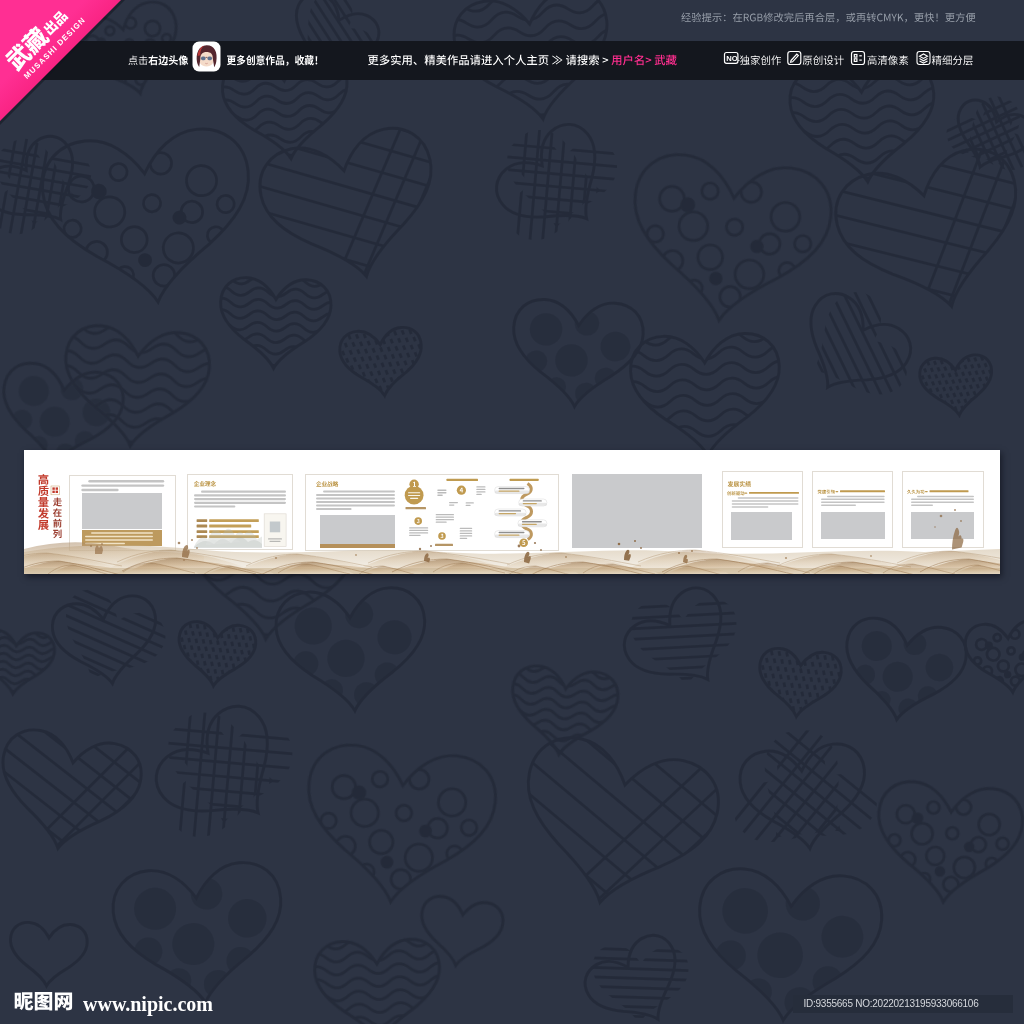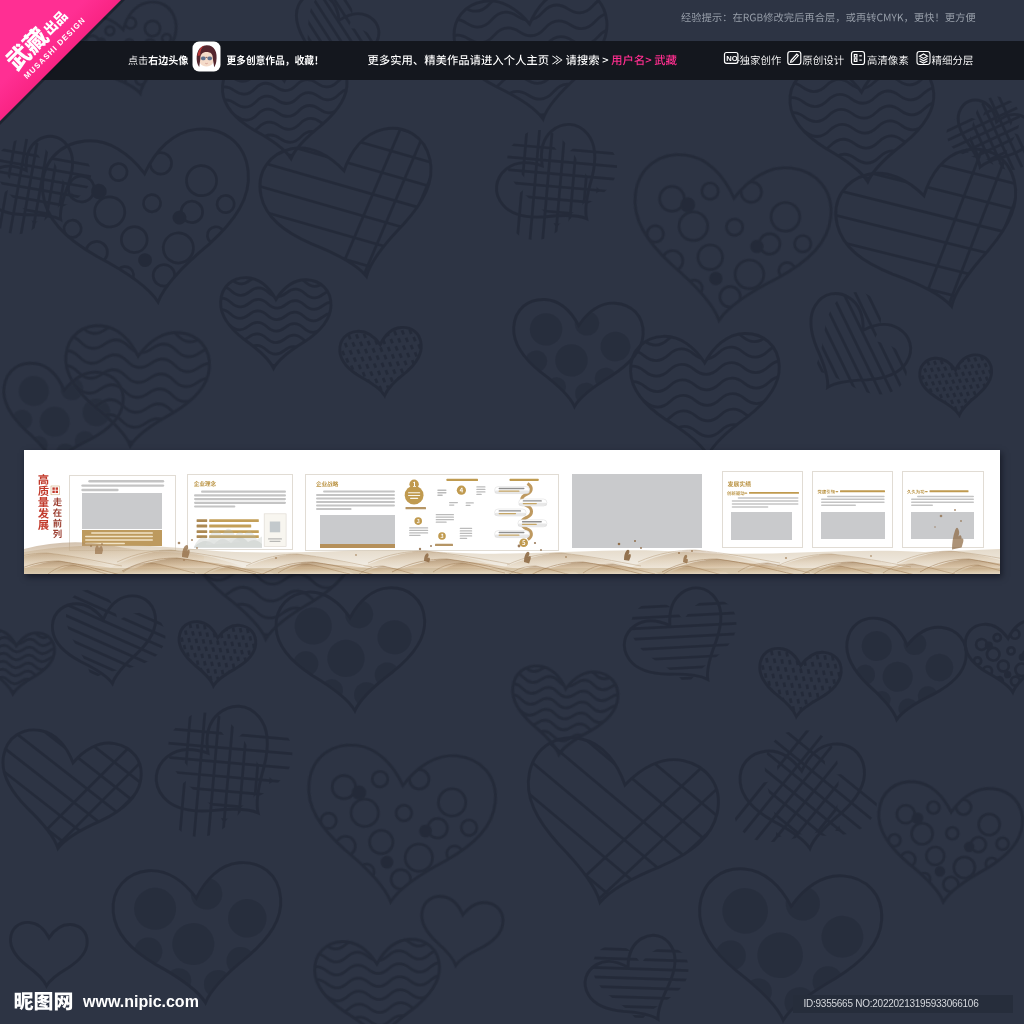--- a/index.html
+++ b/index.html
@@ -1782,18 +1782,18 @@
         <circle cx="847" cy="106" r="0.9"></circle>
         <circle cx="160" cy="110" r="1"></circle>
       </g>
 </svg>
 
 <svg class="abs" style="left:0;top:975px" width="1024" height="49" viewBox="0 975 1024 49">
 
 <path d="M24.5 994.7H29.6V996H24.5ZM14.7 992.8V1008.4H17.2V1006.8H20.7C20.4 1007.4 20 1008.1 19.5 1008.6C20.2 1008.9 21.3 1009.7 21.8 1010.1C24.2 1007.3 24.5 1002.5 24.5 999.2V998.5H32.4V992.2H21.9V999.2C21.9 1001.3 21.8 1004 20.9 1006.3V992.8ZM30.8 1000.2C30 1000.8 29 1001.5 27.8 1002.2V999.1H25.1V1006.8C25.1 1009.4 25.7 1010.2 28.1 1010.2C28.5 1010.2 29.7 1010.2 30.2 1010.2C32.2 1010.2 32.9 1009.2 33.2 1006C32.5 1005.8 31.3 1005.4 30.7 1004.9C30.6 1007.3 30.5 1007.7 30 1007.7C29.7 1007.7 28.7 1007.7 28.5 1007.7C27.9 1007.7 27.8 1007.6 27.8 1006.8V1004.7C29.5 1004 31.4 1003.2 32.9 1002.2ZM18.3 1001.1V1004.3H17.2V1001.1ZM18.3 998.6H17.2V995.4H18.3Z M34.8 992.1V1010.4H37.6V1009.8H49.3V1010.4H52.2V992.1ZM38.7 1005.9C40.9 1006.1 43.5 1006.6 45.4 1007.2H37.6V1001.8C37.9 1002.3 38.2 1002.9 38.3 1003.3C39.2 1003.1 40.1 1002.9 41 1002.5L40.5 1003.3C42.2 1003.6 44.4 1004.4 45.6 1004.9L46.8 1003.2C45.7 1002.7 44.1 1002.2 42.6 1001.9L43.6 1001.4C45.1 1002.1 46.7 1002.7 48.3 1003.1C48.6 1002.6 48.9 1002.1 49.3 1001.6V1007.2H47.3L48.2 1005.7C46.1 1005 42.8 1004.3 40 1004ZM37.6 997.9V994.7H41.3C40.4 995.9 39 997.1 37.6 997.9ZM37.6 998.3C38.1 998.7 38.8 999.4 39.2 999.8L40.1 999.1C40.4 999.4 40.7 999.7 41 999.9C39.9 1000.3 38.8 1000.6 37.6 1000.9ZM42.5 994.7H49.3V1000.8C48.2 1000.6 47.1 1000.3 46.1 1000C47.4 999.1 48.5 998 49.3 996.8L47.7 995.9L47.3 996H43.3L43.9 995.2ZM43.5 998.9C43 998.6 42.5 998.3 42.1 998.1H44.9C44.5 998.3 44 998.6 43.5 998.9Z M59.7 1001.8C59.3 1003.3 58.6 1004.7 57.8 1005.7V999.6C58.4 1000.3 59.1 1001.1 59.7 1001.8ZM66.2 995.8C66.1 996.8 66 997.7 65.8 998.7C65.4 998.2 64.9 997.7 64.4 997.3L63 998.7C63.1 997.9 63.3 997 63.4 996L60.8 995.8C60.7 996.9 60.6 997.9 60.4 998.9L58.8 997.2L57.8 998.3V995.2H69.2V1003.1C68.8 1002.5 68.4 1001.8 67.9 1001.1C68.3 999.6 68.5 997.9 68.7 996.1ZM54.9 992.5V1010.4H57.8V1007.1C58.4 1007.4 59 1007.9 59.3 1008.1C60.2 1007 61 1005.7 61.6 1004.1C61.9 1004.6 62.2 1005 62.5 1005.3L64.2 1003.3C63.7 1002.7 63.2 1002 62.5 1001.2C62.7 1000.5 62.8 999.8 62.9 999.1C63.7 999.9 64.4 1000.7 65.1 1001.6C64.5 1003.8 63.6 1005.5 62.2 1006.8C62.8 1007.1 64 1007.9 64.5 1008.3C65.5 1007.2 66.3 1005.8 66.9 1004.2C67.3 1004.8 67.5 1005.3 67.7 1005.8L69.2 1004.3V1007C69.2 1007.3 69 1007.5 68.6 1007.5C68.2 1007.5 66.6 1007.5 65.4 1007.4C65.8 1008.2 66.3 1009.5 66.5 1010.4C68.4 1010.4 69.8 1010.3 70.8 1009.8C71.8 1009.4 72.1 1008.6 72.1 1007V992.5Z" fill="#ffffff"></path>
 </svg>
 
-<div class="abs" style="left:83px;top:992.5px;color:#fff;font-size:16px;font-weight:bold;font-family:Liberation Sans, sans-serif">www.nipic.com</div>
+<div class="abs" style="left:83px;top:992.5px;color:#fff;font-size:20px;font-weight:bold;font-family:Liberation Serif, serif">www.nipic.com</div>
 
 <div class="abs" style="left:793.4px;top:995.3px;width:219.9px;height:17.4px;background:#262d3b"></div>
 
 <div class="abs" style="left:803.5px;top:997.5px;color:#d5d8dd;font-size:10px;white-space:nowrap;letter-spacing:-0.25px;font-family:'Liberation Sans',sans-serif">ID:9355665 NO:20220213195933066106</div>
 
 </div>
 </body></html>

